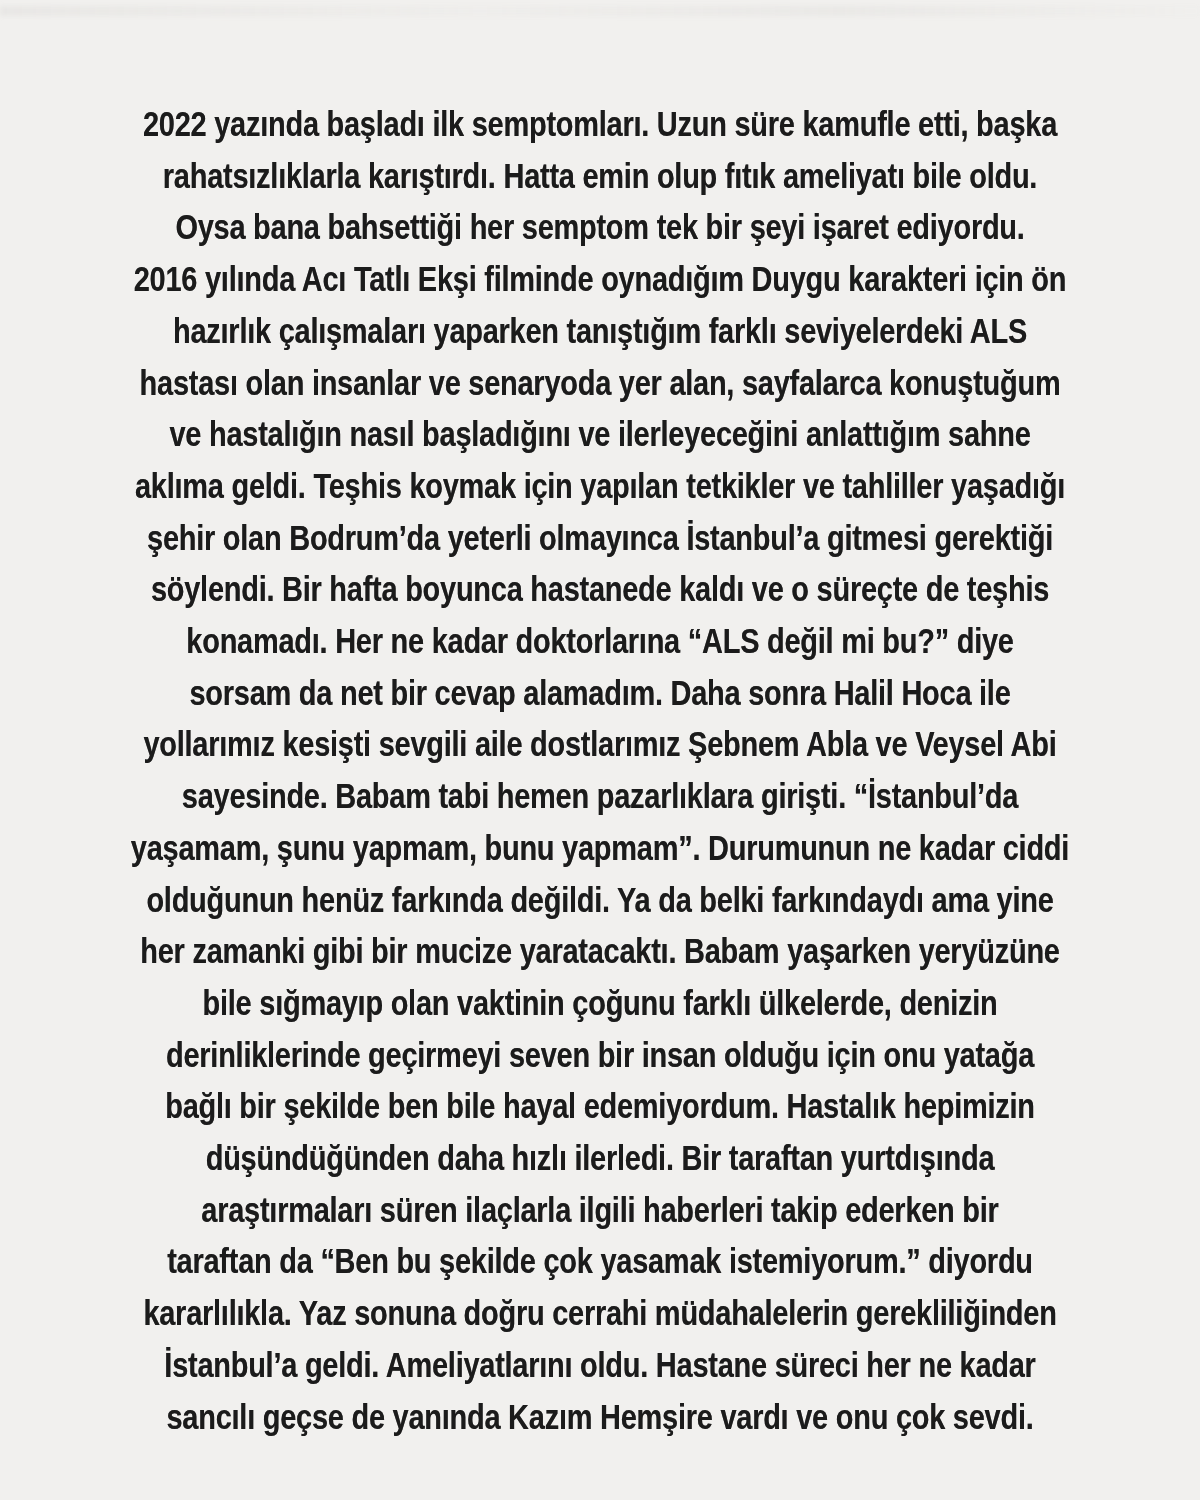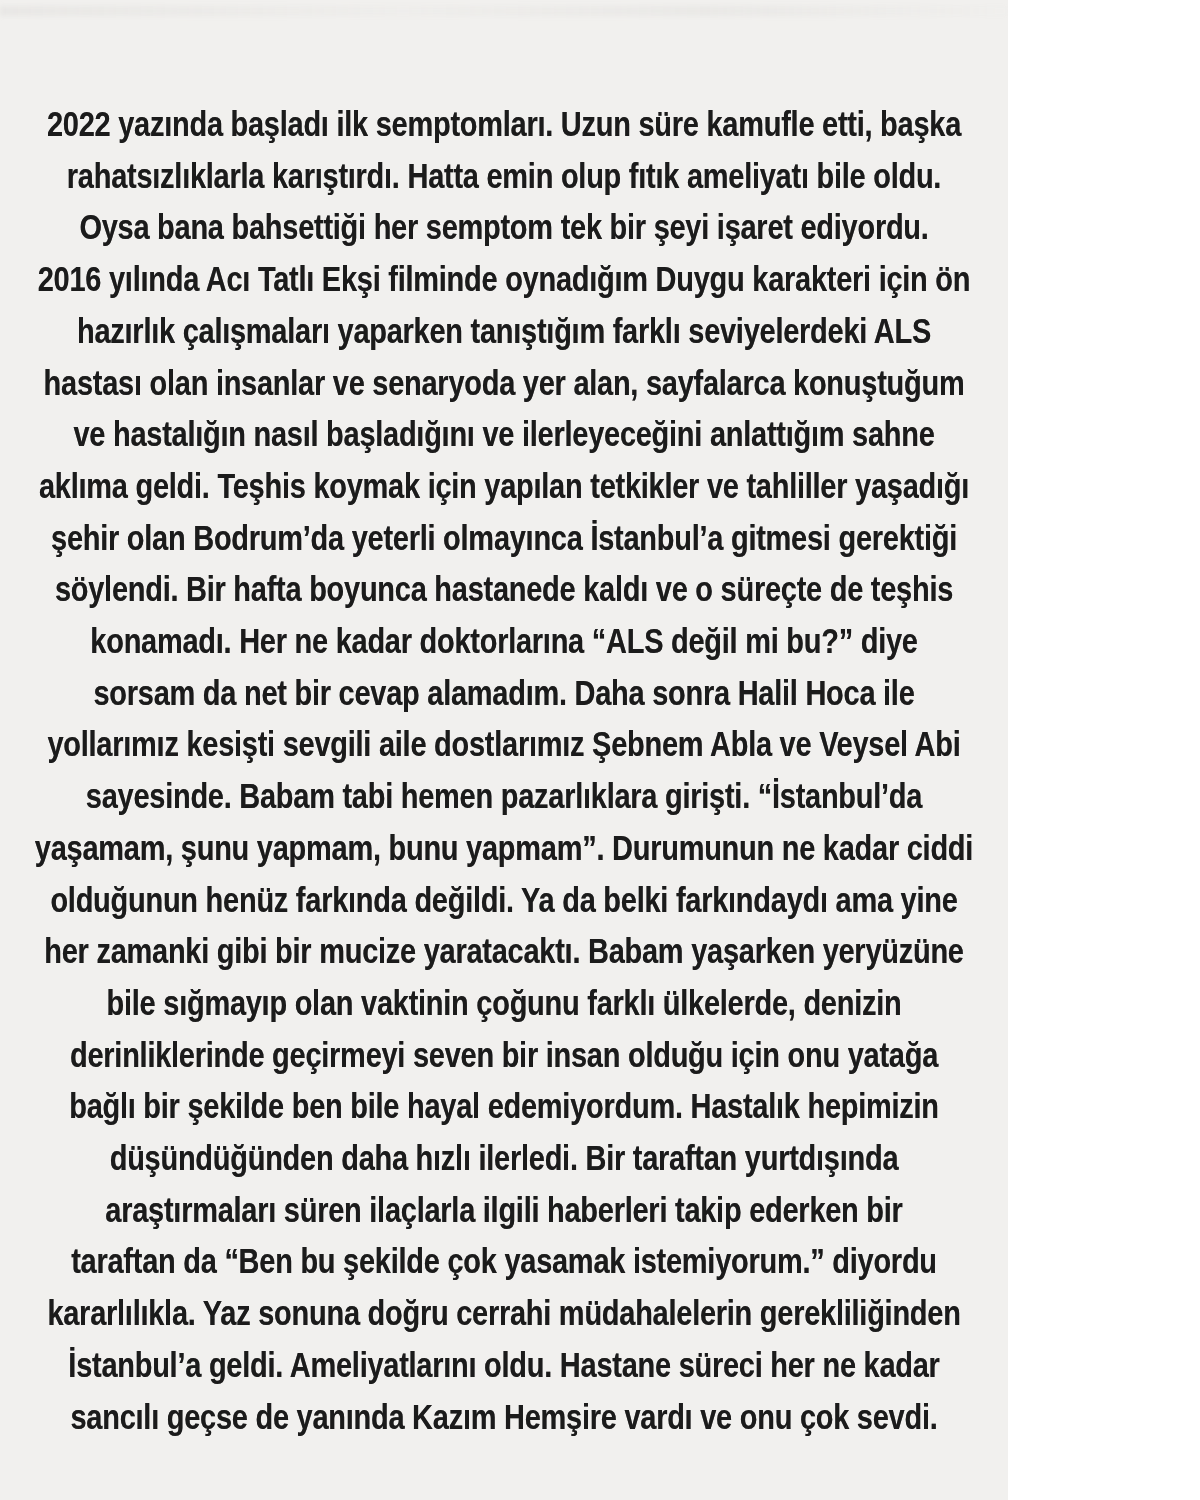--- a/index.html
+++ b/index.html
@@ -1,21 +1,21 @@
 <!DOCTYPE html>
 <html><head>
 <meta charset="utf-8">
 <style>
   html, body {
     margin: 0;
     padding: 0;
   }
   .stage {
     position: relative;
-    width: 1008px;
+    width: 1200px;
     height: 1500px;
     background: #f1f0ee;
     overflow: hidden;
     font-family: "Liberation Sans", sans-serif;
   }
   
   .top-artifact {
     position: absolute;
     top: 6px;
     left: 0;

